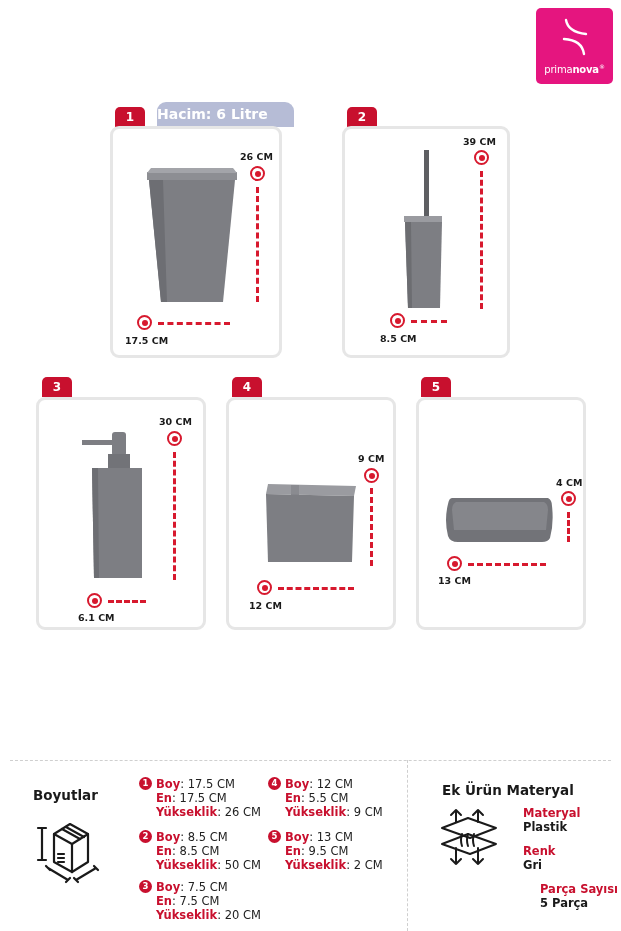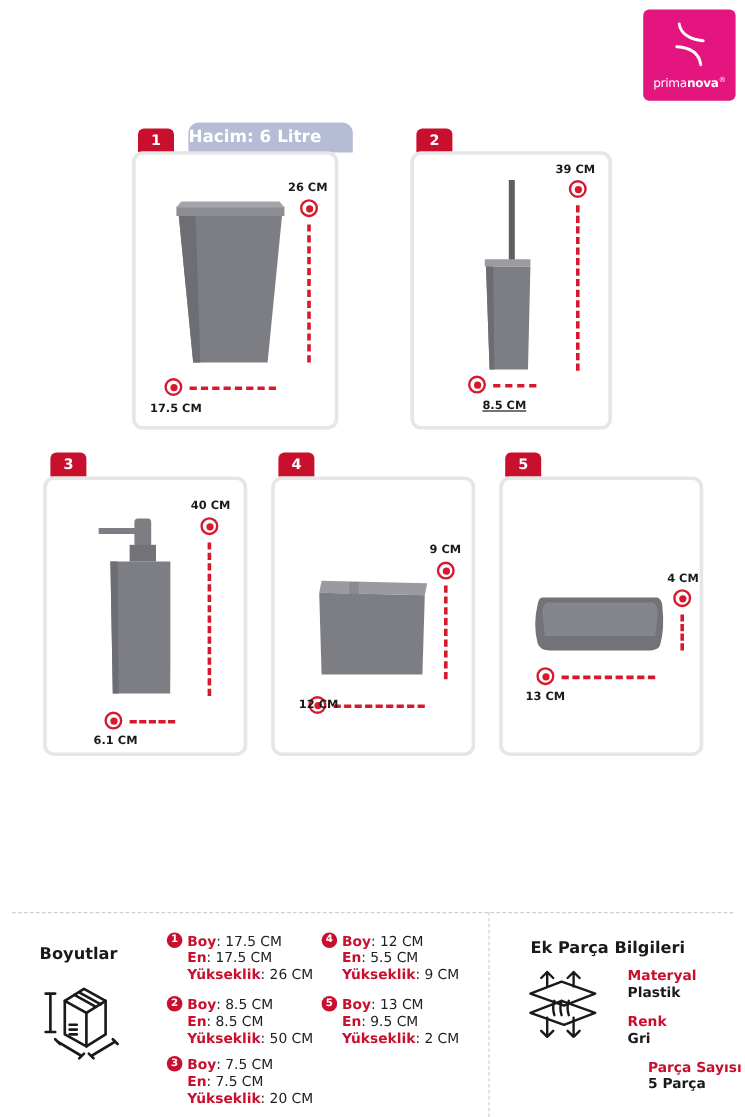--- a/index.html
+++ b/index.html
@@ -69,51 +69,51 @@
   <rect x="22" y="0" width="5" height="70" fill="#5e5f63"></rect>
   <polygon points="2,66 40,66 40,72 2,72" fill="#9a9ba0"></polygon>
   <polygon points="3,72 40,72 38,158 6,158" fill="#7d7e83"></polygon>
   <polygon points="3,72 9,72 10,158 6,158" fill="#6c6d71"></polygon>
 </svg>
 <div class="dim-label" style="left:463px;top:136px;">39 CM</div>
 <div class="target" style="left:474px;top:150px;"></div>
 <div class="vline" style="left:480px;top:171px;height:138px;"></div>
 <div class="target" style="left:390px;top:313px;"></div>
 <div class="hline" style="left:411px;top:320px;width:36px;"></div>
-<div class="dim-label" style="left:402px;top:333px;text-decoration:underline;">8.5 CM</div>
+<div class="dim-label" style="left:380px;top:333px;">8.5 CM</div>
 
 <div class="badge" style="left:42px;top:377px;">3</div>
 <div class="panel" style="left:36px;top:397px;width:170px;height:233px;"></div>
 <svg class="product" style="left:82px;top:430px;" width="60" height="150">
   <rect x="0" y="10" width="32" height="5" fill="#7d7e83"></rect>
   <rect x="30" y="2" width="14" height="24" rx="3" fill="#7d7e83"></rect>
   <rect x="26" y="24" width="22" height="14" fill="#727378"></rect>
   <polygon points="10,38 62,38 60,148 12,148" fill="#7d7e83"></polygon>
   <polygon points="10,38 16,38 17,148 12,148" fill="#6d6e73"></polygon>
 </svg>
-<div class="dim-label" style="left:159px;top:416px;">40 CM</div>
+<div class="dim-label" style="left:159px;top:416px;">30 CM</div>
 <div class="target" style="left:167px;top:431px;"></div>
 <div class="vline" style="left:173px;top:452px;height:128px;"></div>
 <div class="target" style="left:87px;top:593px;"></div>
 <div class="hline" style="left:108px;top:600px;width:38px;"></div>
 <div class="dim-label" style="left:78px;top:612px;">6.1 CM</div>
 
 <div class="badge" style="left:232px;top:377px;">4</div>
 <div class="panel" style="left:226px;top:397px;width:170px;height:233px;"></div>
 <svg class="product" style="left:262px;top:482px;" width="96" height="82">
   <polygon points="6,2 94,4 92,14 4,12" fill="#9a9ba0"></polygon>
   <rect x="29" y="3" width="8" height="10" fill="#8a8b90"></rect>
   <polygon points="4,12 92,14 90,80 6,80" fill="#7d7e83"></polygon>
 </svg>
 <div class="dim-label" style="left:358px;top:453px;">9 CM</div>
 <div class="target" style="left:364px;top:468px;"></div>
 <div class="vline" style="left:370px;top:488px;height:78px;"></div>
 <div class="target" style="left:257px;top:580px;"></div>
 <div class="hline" style="left:278px;top:587px;width:76px;"></div>
-<div class="dim-label" style="left:249px;top:582px;">12 CM</div>
+<div class="dim-label" style="left:249px;top:600px;">12 CM</div>
 
 <div class="badge" style="left:421px;top:377px;">5</div>
 <div class="panel" style="left:416px;top:397px;width:170px;height:233px;"></div>
 <svg class="product" style="left:444px;top:496px;" width="112" height="50">
   <path d="M8 2 H104 Q108 4 108 10 Q110 28 106 42 Q104 46 98 46 H14 Q6 46 4 40 Q0 24 4 8 Q5 2 8 2 Z" fill="#727378"></path>
   <path d="M12 6 H100 Q104 8 104 14 L102 34 H10 L8 14 Q8 8 12 6 Z" fill="#85868b"></path>
 </svg>
 <div class="dim-label" style="left:556px;top:477px;">4 CM</div>
 <div class="target" style="left:561px;top:491px;"></div>
 <div class="vline" style="left:567px;top:512px;height:30px;"></div>
@@ -160,21 +160,21 @@
   <div><span class="k">En</span><span>: 5.5 CM</span></div>
   <div><span class="k">Yükseklik</span><span>: 9 CM</span></div>
 </div>
 <div class="spec" style="left:285px;top:830px;">
   <span class="num">5</span>
   <div><span class="k">Boy</span><span>: 13 CM</span></div>
   <div><span class="k">En</span><span>: 9.5 CM</span></div>
   <div><span class="k">Yükseklik</span><span>: 2 CM</span></div>
 </div>
 
-<div class="sec-title" style="left:442px;top:782px;">Ek Parça Bilgileri</div>
+<div class="sec-title" style="left:442px;top:782px;">Ek Ürün Materyal</div>
 <svg style="position:absolute;left:440px;top:808px;" width="60" height="58" viewBox="0 0 60 58" fill="none" stroke="#1a1a1a" stroke-width="2" stroke-linejoin="round" stroke-linecap="round">
   <path d="M2 20 L28 10 L56 20 L30 30 Z"></path>
   <path d="M2 36 L28 26 L56 36 L30 46 Z"></path>
   <path d="M16 2 V14 M11 7 L16 2 L21 7"></path>
   <path d="M38 2 V14 M33 7 L38 2 L43 7"></path>
   <path d="M16 40 V56 M11 51 L16 56 L21 51"></path>
   <path d="M38 40 V56 M33 51 L38 56 L43 51"></path>
   <path d="M22 26 Q20 32 22 38 M28 26 Q26 32 28 38 M34 26 Q32 32 34 38"></path>
 </svg>
 <div class="info" style="left:523px;top:806px;">

